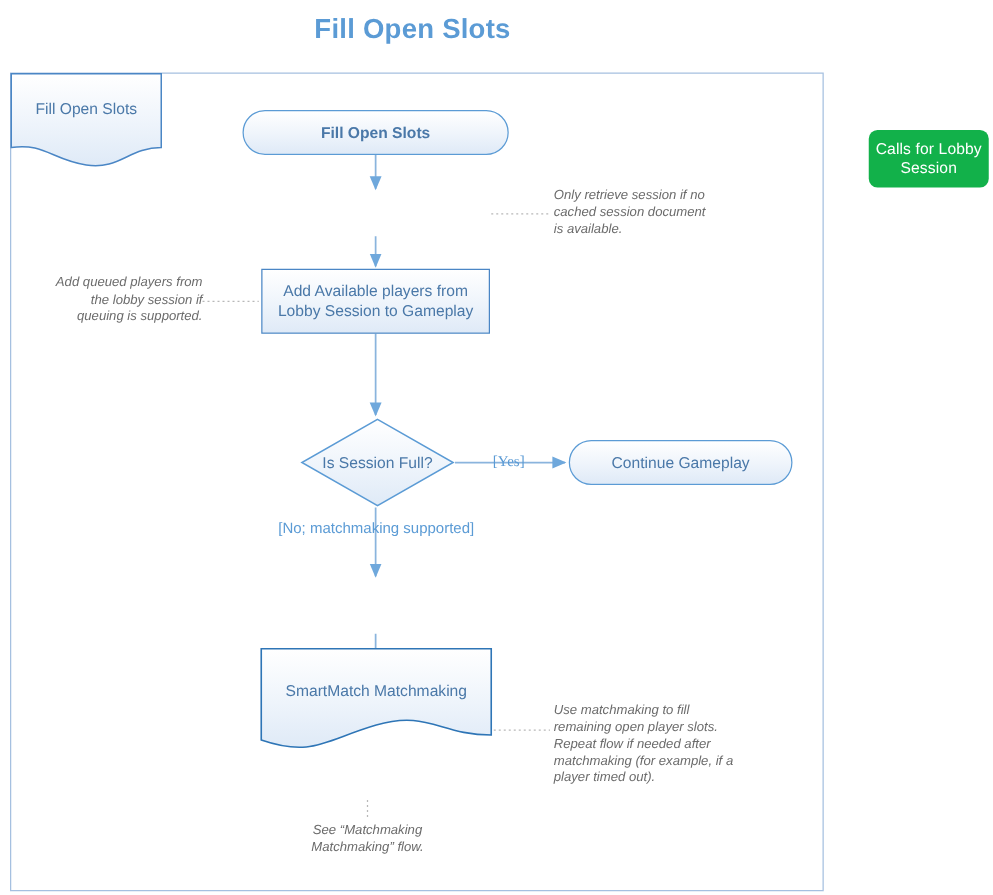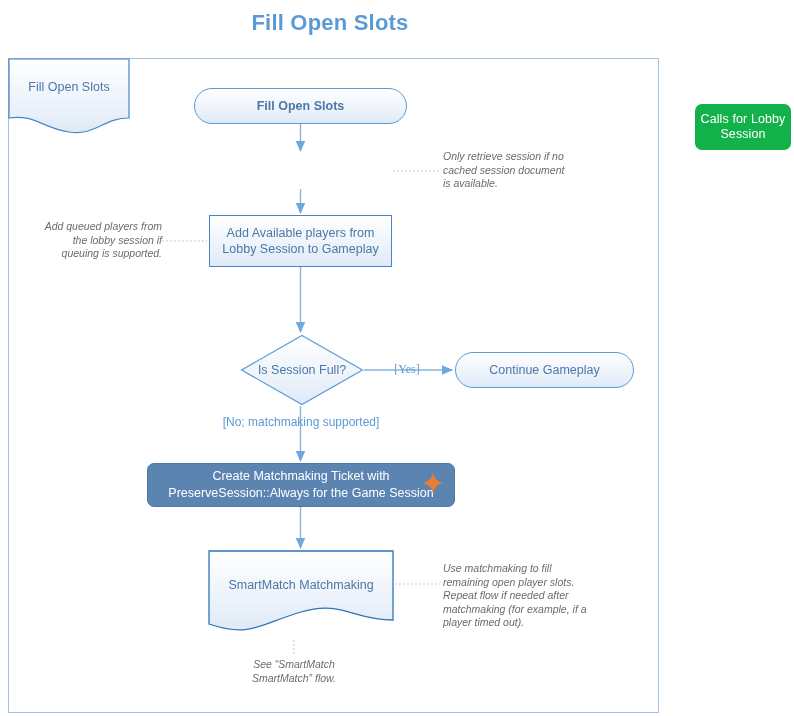--- a/index.html
+++ b/index.html
@@ -141,21 +141,21 @@
   .doc-shape { position: absolute; }
   .doc-shape .doc-label {
     position: absolute;
     left: 0; right: 0;
     display: flex; align-items: center; justify-content: center;
   }
 
   #node-flow-doc { left: 8px; top: 58px; width: 122px; height: 76px; }
   #node-flow-doc .doc-label { top: 14px; height: 30px; }
 
-  #node-smartmatch { left: 208px; top: 550px; width: 186px; height: 88px; }
+  #node-smartmatch { left: 208px; top: 518px; width: 186px; height: 88px; }
   #node-smartmatch .doc-label { top: 18px; height: 34px; }
 
   
   .annotation {
     color: #6b6b6b;
     font-style: italic;
     font-size: 10.5px;
     line-height: 13.5px;
     font-family: "Liberation Sans", sans-serif;
   }
@@ -262,43 +262,35 @@
   </div>
 
   <div class="abs branch-label" id="label-yes">[Yes]</div>
 
   <div class="abs pill" id="node-continue">
     <span class="node-text">Continue Gameplay</span>
   </div>
 
   <div class="abs branch-label" id="label-no">[No; matchmaking supported]</div>
 
-  <div class="abs proc-filled" id="node-create-ticket">
-    <span class="node-text">Create Matchmaking Ticket with PreserveSession::Always for the Game Session</span>
-    <span id="sparkle-icon">
-      <svg width="22" height="22" viewBox="0 0 22 22" xmlns="http://www.w3.org/2000/svg">
-        <path d="M11,0.5 C12.1,6.6 15.4,9.9 21.5,11 C15.4,12.1 12.1,15.4 11,21.5 C9.9,15.4 6.6,12.1 0.5,11 C6.6,9.9 9.9,6.6 11,0.5 Z" fill="#ed7d31"></path>
-      </svg>
-    </span>
-  </div>
 
   <div class="doc-shape" id="node-smartmatch">
     <svg width="186" height="88" viewBox="0 0 186 88" xmlns="http://www.w3.org/2000/svg">
       <defs>
         <linearGradient id="docgrad2" x1="0" y1="0" x2="0" y2="1">
           <stop offset="0%" stop-color="#ffffff"></stop>
           <stop offset="55%" stop-color="#eef4fb"></stop>
           <stop offset="100%" stop-color="#dfeaf7"></stop>
         </linearGradient>
       </defs>
       <path d="M1,1 L185,1 L185,70 C144,70 134,50 93,62 C52,74 42,88 1,74 Z" fill="url(#docgrad2)" stroke="#2e75b6" stroke-width="1.3"></path>
     </svg>
     <div class="doc-label">
       <span class="node-text">SmartMatch Matchmaking</span>
     </div>
   </div>
 
   <div class="abs annotation" id="ann-cached">Only retrieve session if no cached session document is available.</div>
   <div class="abs annotation" id="ann-matchmaking">Use matchmaking to fill remaining open player slots. Repeat flow if needed after matchmaking (for example, if a player timed out).</div>
   <div class="abs annotation" id="ann-queued">Add  queued players from the lobby session if queuing is supported.</div>
-  <div class="abs annotation" id="ann-see-flow">See “SmartMatch SmartMatch” flow.</div>
+  <div class="abs annotation" id="ann-see-flow">See “Matchmaking Matchmaking” flow.</div>
 
 </div>
 
 </body></html>

